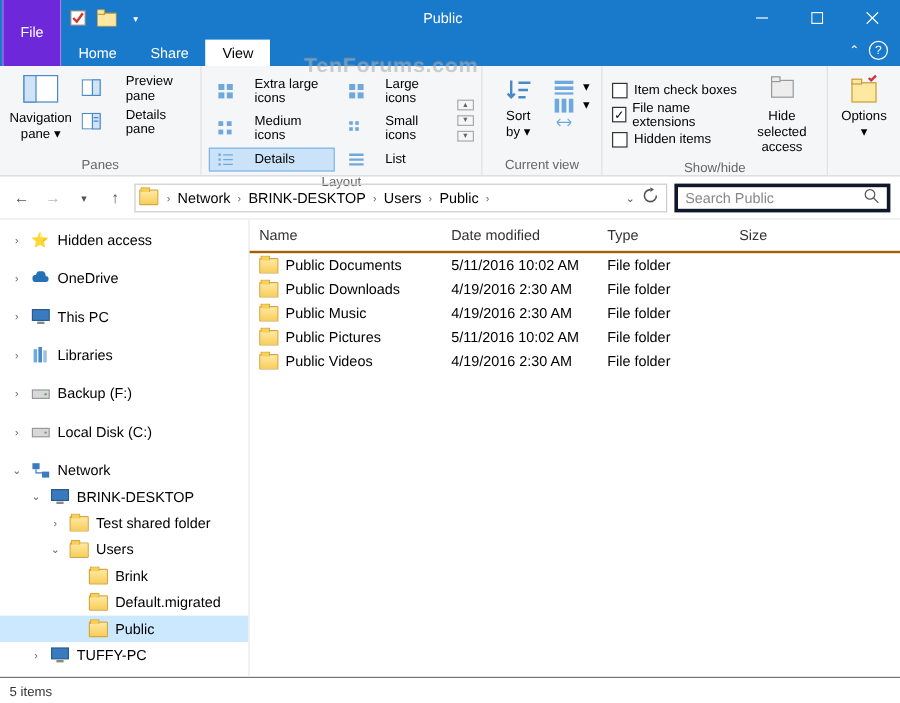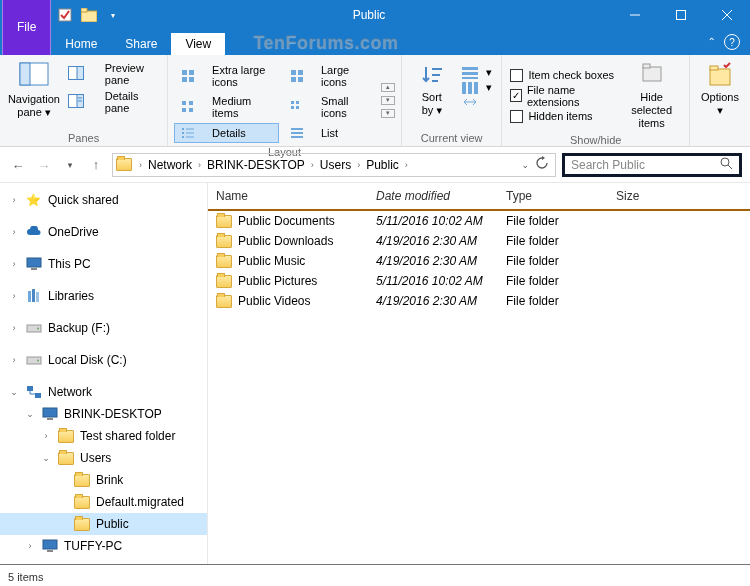--- a/index.html
+++ b/index.html
@@ -60,34 +60,34 @@
 .tree-item.selected { background:#CCE8FF; }
 .tree-spacer { height:10px; }
 .indent1 { padding-left:24px; }
 .indent2 { padding-left:40px; }
 .indent3 { padding-left:56px; }
 
 .filelist { flex:1; }
 .fl-header { display:flex; border-bottom:2px solid #a16207; font-size:12px; color:#333; }
 .fl-header > div { padding:6px 8px; }
 .col-name { width:160px; }
-.col-date { width:130px;font-style:italic; }
+.col-date { width:130px; }
 .col-type { width:110px; }
 .col-size { flex:1; }
 .fl-row { display:flex; font-size:12px; }
 .fl-row > div { padding:3px 8px; }
 .fl-row .col-name { display:flex; align-items:center; gap:6px; }
 .folder-ico { width:16px; height:13px; background:linear-gradient(#FFE9A2,#F8CE5C); border:1px solid #D8A93A; border-radius:1px; position:relative; }
 .folder-ico::before { content:""; position:absolute; top:-3px; left:0; width:6px; height:3px; background:#F8CE5C; border:1px solid #D8A93A; border-bottom:none; border-radius:1px 1px 0 0; }
 
 
 .status { height:22px; border-top:1px solid #737373; display:flex; align-items:center; padding:12px 8px; font-size:11px; color:#333; }
 
 .layout-ico { width:14px; height:14px; display:inline-block; }
-.watermark { position:absolute; top:32px; left:0; width:652px; text-align:center; font-size:18px; color:rgba(120,120,120,0.35); font-weight:600; letter-spacing:0.5px; pointer-events:none; text-shadow:0 1px 1px rgba(255,255,255,0.4); }
+.watermark { position:absolute; top:44px; left:0; width:652px; text-align:center; font-size:18px; color:rgba(120,120,120,0.35); font-weight:600; letter-spacing:0.5px; pointer-events:none; text-shadow:0 1px 1px rgba(255,255,255,0.4); }
 </style>
 </head>
 <body>
 
 <div class="title-bar">
   <div class="qat">
     <div class="qat-item">
       <svg width="16" height="14" viewBox="0 0 16 14">
           <rect x="0" y="3" width="16" height="11" fill="#FFE9A2" stroke="#C89B34"></rect>
           <rect x="0" y="0" width="6" height="4" fill="#FFE9A2" stroke="#C89B34"></rect>
@@ -199,21 +199,21 @@
               </svg></span>
             <span>Large icons</span>
           </div>
         <div class="layout-item">
             <span class="layout-ico"><svg width="14" height="14">
                 <rect x="1" y="1" width="4" height="4" fill="#6FA8DC"></rect>
                 <rect x="8" y="1" width="4" height="4" fill="#6FA8DC"></rect>
                 <rect x="1" y="8" width="4" height="4" fill="#6FA8DC"></rect>
                 <rect x="8" y="8" width="4" height="4" fill="#6FA8DC"></rect>
               </svg></span>
-            <span>Medium items</span>
+            <span>Medium icons</span>
           </div>
         <div class="layout-item">
             <span class="layout-ico"><svg width="14" height="14">
                 <rect x="1" y="1" width="3" height="3" fill="#6FA8DC"></rect>
                 <rect x="6" y="1" width="3" height="3" fill="#6FA8DC"></rect>
                 <rect x="1" y="6" width="3" height="3" fill="#6FA8DC"></rect>
                 <rect x="6" y="6" width="3" height="3" fill="#6FA8DC"></rect>
               </svg></span>
             <span>Small icons</span>
           </div>
@@ -294,21 +294,21 @@
             <span class="chk"></span>
             <span>Hidden items</span>
           </div>
       </div>
       <div class="big-btn" style="width:72px;">
         <div class="ico"><svg width="24" height="24">
               <rect x="3" y="6" width="18" height="14" fill="#EDEDED" stroke="#999"></rect>
               <rect x="3" y="3" width="7" height="4" fill="#EDEDED" stroke="#999"></rect>
             </svg></div>
         <span style="white-space:pre-line;">Hide selected
-items</span>
+access</span>
       </div>
     </div>
     <div class="label">Show/hide</div>
   </div>
 
   <div class="ribbon-group" style="border-right:none;">
     <div class="big-btn">
       <div class="ico"><svg width="28" height="28">
             <rect x="4" y="8" width="20" height="16" fill="#FFE9A2" stroke="#C89B34"></rect>
             <rect x="4" y="5" width="8" height="4" fill="#FFE9A2" stroke="#C89B34"></rect>
@@ -354,21 +354,21 @@
         </svg></span>
   </div>
 </div>
 
 <div class="main">
 
   <div class="tree">
     <div class="tree-item">
         <span class="tw">›</span>
         <span class="ico">⭐</span>
-        <span>Quick shared</span>
+        <span>Hidden access</span>
       </div>
     <div class="tree-spacer"></div>
     <div class="tree-item">
         <span class="tw">›</span>
         <span class="ico">
           <svg width="16" height="12">
             <path d="M4 9 a3 3 0 0 1 0 -6 a4 4 0 0 1 8 1 a2.5 2.5 0 0 1 0 5 z" fill="#2670B8"></path>
           </svg>
         </span>
         <span>OneDrive</span>

